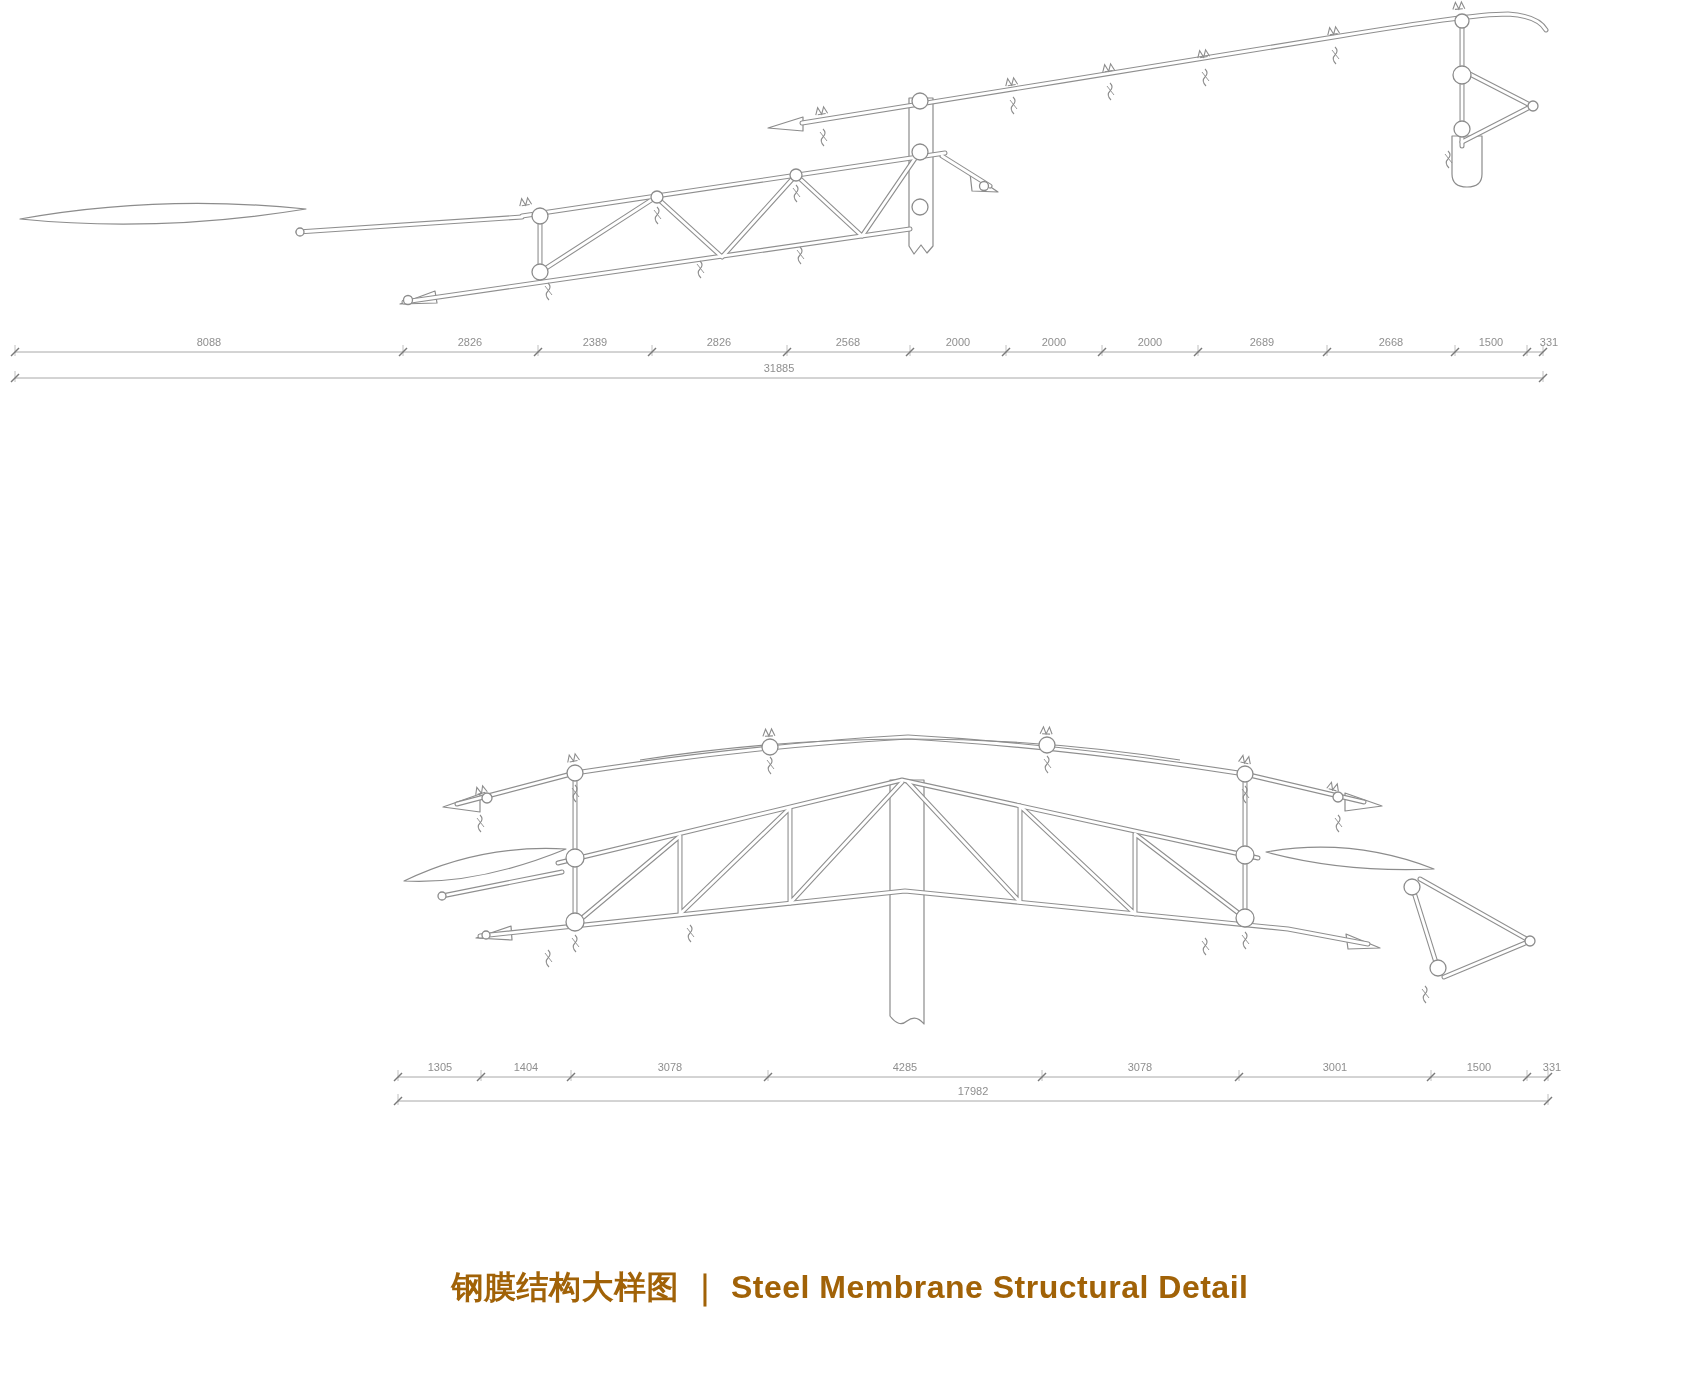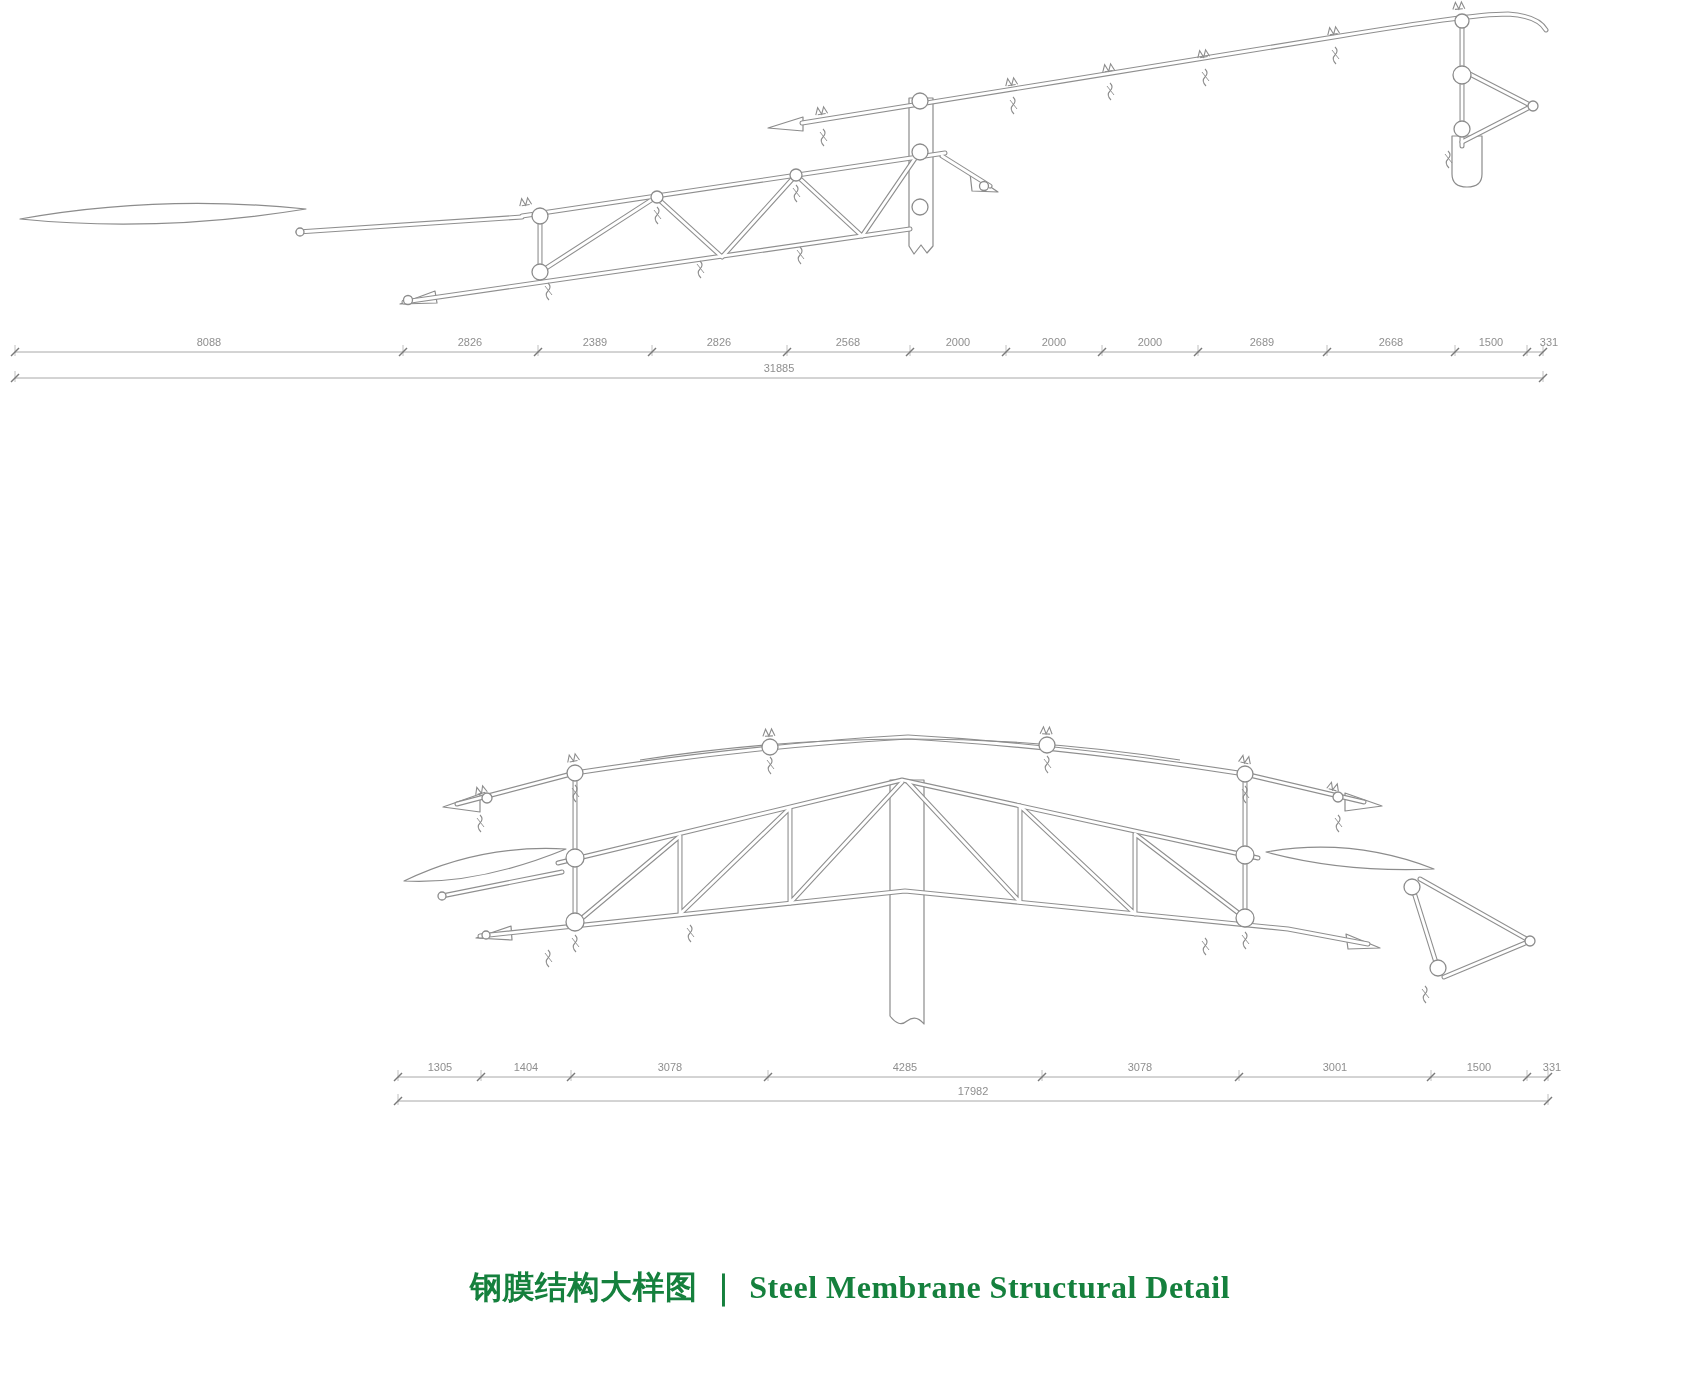--- a/index.html
+++ b/index.html
@@ -10,22 +10,22 @@
   g.tubes path, g.tubes line, g.tubes polyline{fill:none;stroke:#8f8f8f;stroke-width:5;stroke-linecap:round;stroke-linejoin:round;}
   g.tubes .tube-in{stroke:#ffffff;stroke-width:2.8;}
 
   .solid{fill:#ffffff;stroke:#8c8c8c;stroke-width:1.2;stroke-linejoin:round;}
   .node{fill:#ffffff;stroke:#8c8c8c;stroke-width:1.3;}
   .thin{fill:none;stroke:#8c8c8c;stroke-width:1.1;}
   .dimline{stroke:#a8a8a8;stroke-width:1;}
   .dim-text{font-size:11px;fill:#8f8f8f;font-family:"Liberation Sans",sans-serif;}
 
   .title-bar{position:absolute;left:0;top:1266px;width:1700px;text-align:center;
-    color:#15803d;font-weight:bold;font-size:32px;letter-spacing:0.5px;
-    font-family:Liberation Serif, serif;}
+    color:#a16207;font-weight:bold;font-size:32px;letter-spacing:0.5px;
+    font-family:Liberation Sans, sans-serif;}
   .title-bar .divider{margin:0 10px;font-weight:600;}
 </style>
 </head>
 <body>
 
 <svg class="sheet" width="1700" height="1395" viewBox="0 0 1700 1395">
   <defs>
     <g id="clamp">
       <path d="M -7,-2 L -4,-9 L -1,-2 L 2,-9 L 5,-2" stroke="#8c8c8c" stroke-width="1.1" fill="none"></path>
       <path d="M -5,-2 L 3,-2" stroke="#8c8c8c" stroke-width="1.1" fill="none"></path>

